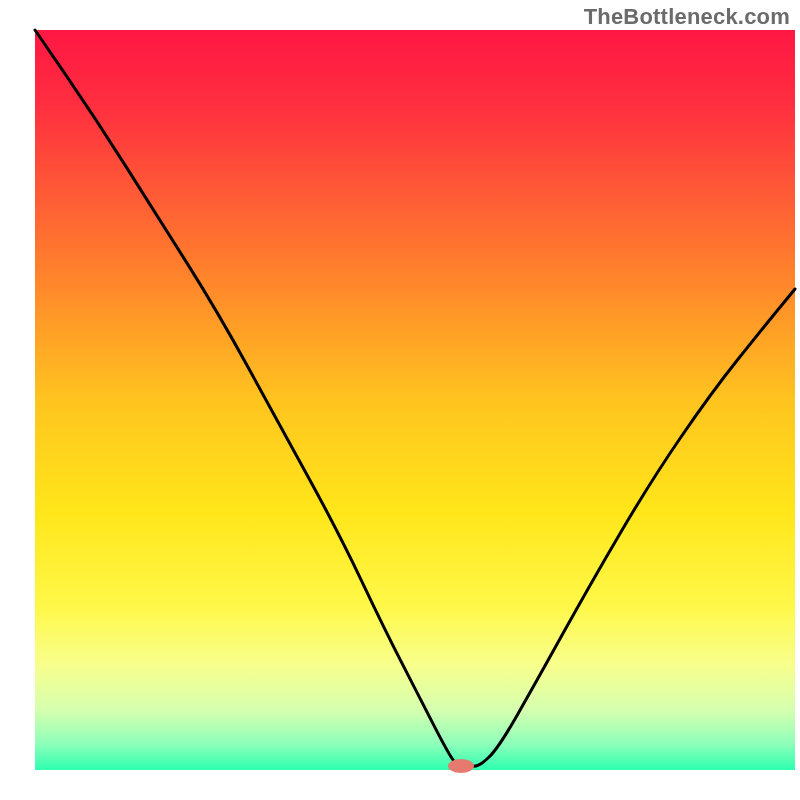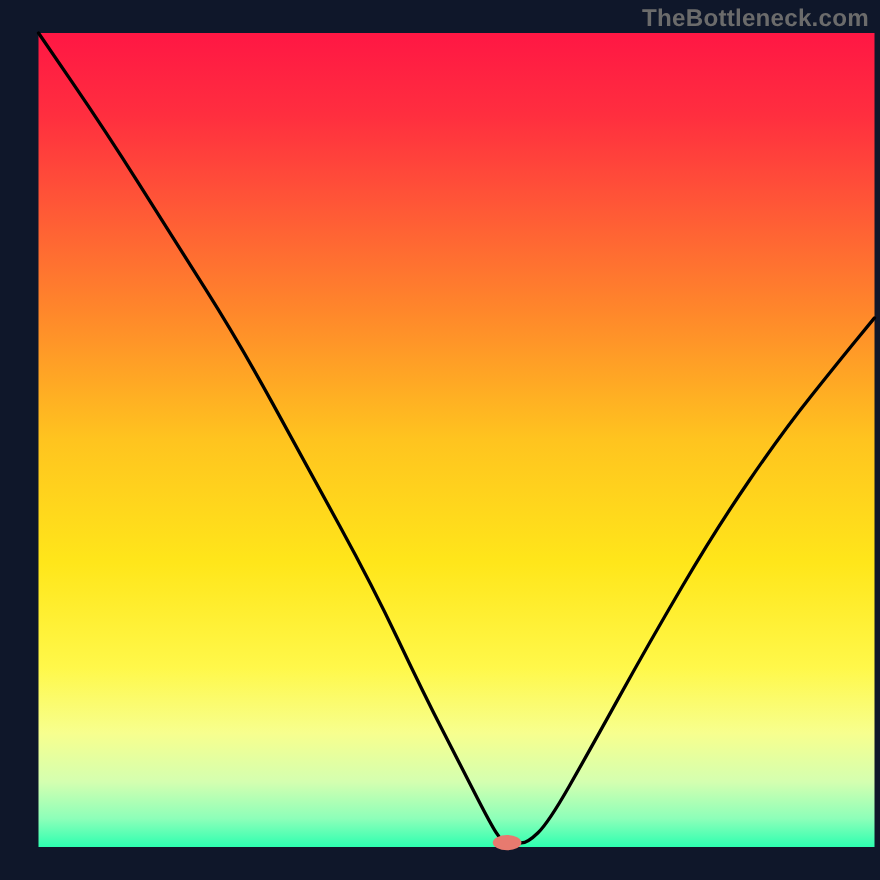--- a/index.html
+++ b/index.html
@@ -8,21 +8,21 @@
     width: 800px;
     height: 800px;
     overflow: hidden;
     background: #000;
     font-family: Arial, Helvetica, sans-serif;
   }
   .frame {
     position: relative;
     width: 800px;
     height: 800px;
-    background: #0f172a;
+    background: #ffffff;
   }
   .watermark {
     position: absolute;
     top: 4px;
     right: 10px;
     color: #6b6b6b;
     font-size: 22px;
     font-weight: 600;
     letter-spacing: 0.2px;
     z-index: 10;

